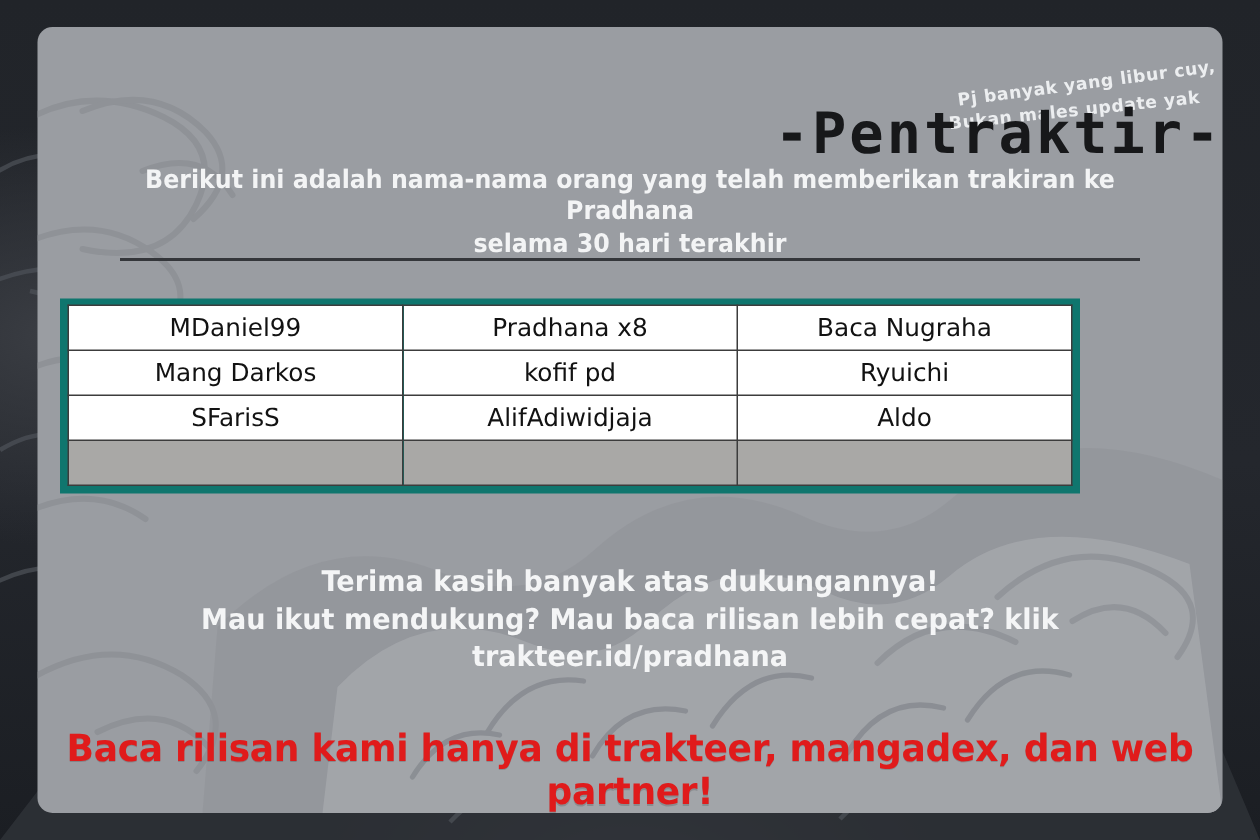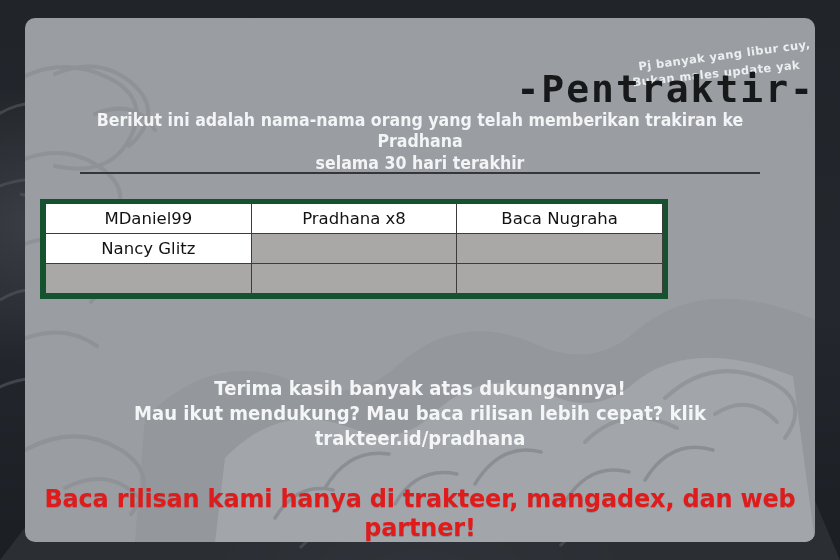--- a/index.html
+++ b/index.html
@@ -87,22 +87,22 @@
     letter-spacing:.4px;
     white-space:nowrap;
   }
   .note span{ display:block; }
   .note span:nth-child(2){ transform:translateX(-8px) rotate(1.5deg); }
 
   
   .table-wrap{
     position:absolute;
     left:15px; top:181px;
-    width:628px;
-    background:#14532d;
+    width:680px;
+    background:#0f766e;
     padding:4px 5px 5px 5px;
   }
   table{
     width:100%;
     border-collapse:collapse;
     table-layout:fixed;
   }
   td{
     border:1px solid #3c3c3c;
     height:30px;
@@ -220,23 +220,28 @@
 
       <div class="table-wrap">
         <table>
           <tbody>
               <tr>
                 <td>MDaniel99</td>
                 <td>Pradhana x8</td>
                 <td>Baca Nugraha</td>
               </tr>
               <tr>
-                <td>Nancy Glitz</td>
-                <td class="empty"></td>
-                <td class="empty"></td>
+                <td>Mang Darkos</td>
+                <td>kofif pd</td>
+                <td>Ryuichi</td>
+              </tr>
+              <tr>
+                <td>SFarisS</td>
+                <td>AlifAdiwidjaja</td>
+                <td>Aldo</td>
               </tr>
               <tr>
                 <td class="empty"></td>
                 <td class="empty"></td>
                 <td class="empty"></td>
               </tr>
             </tbody>
         </table>
       </div>
 

